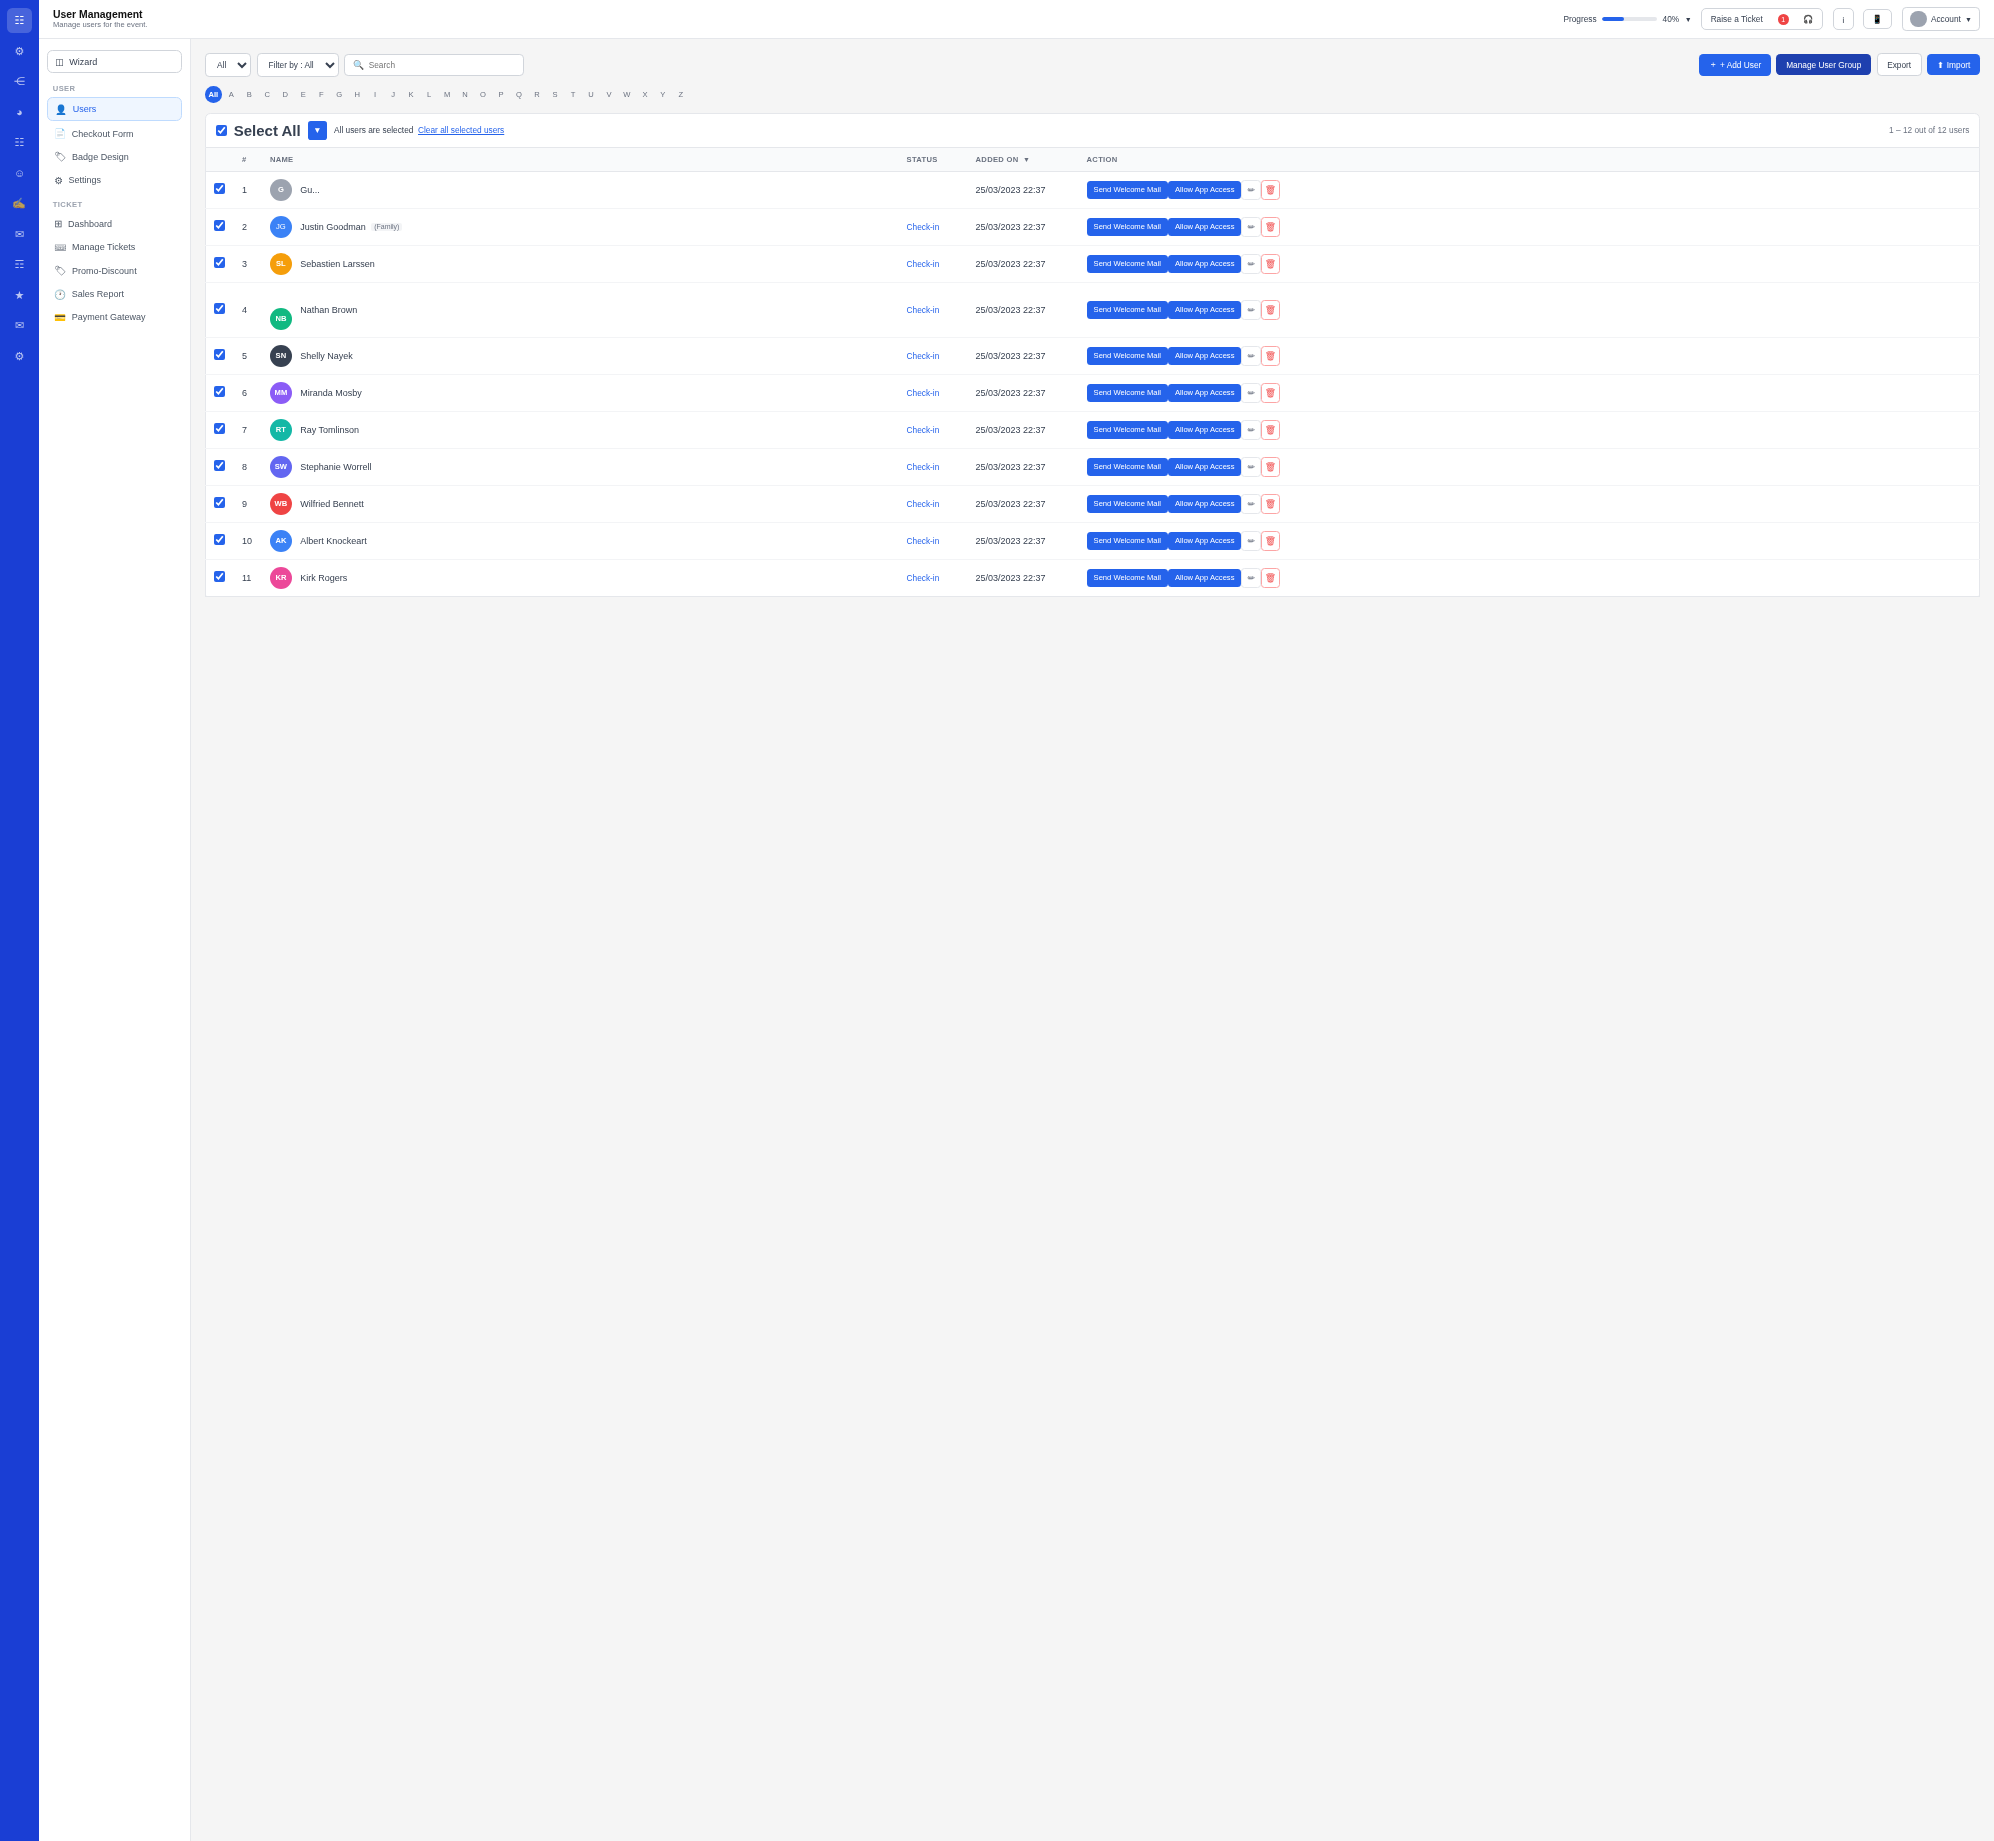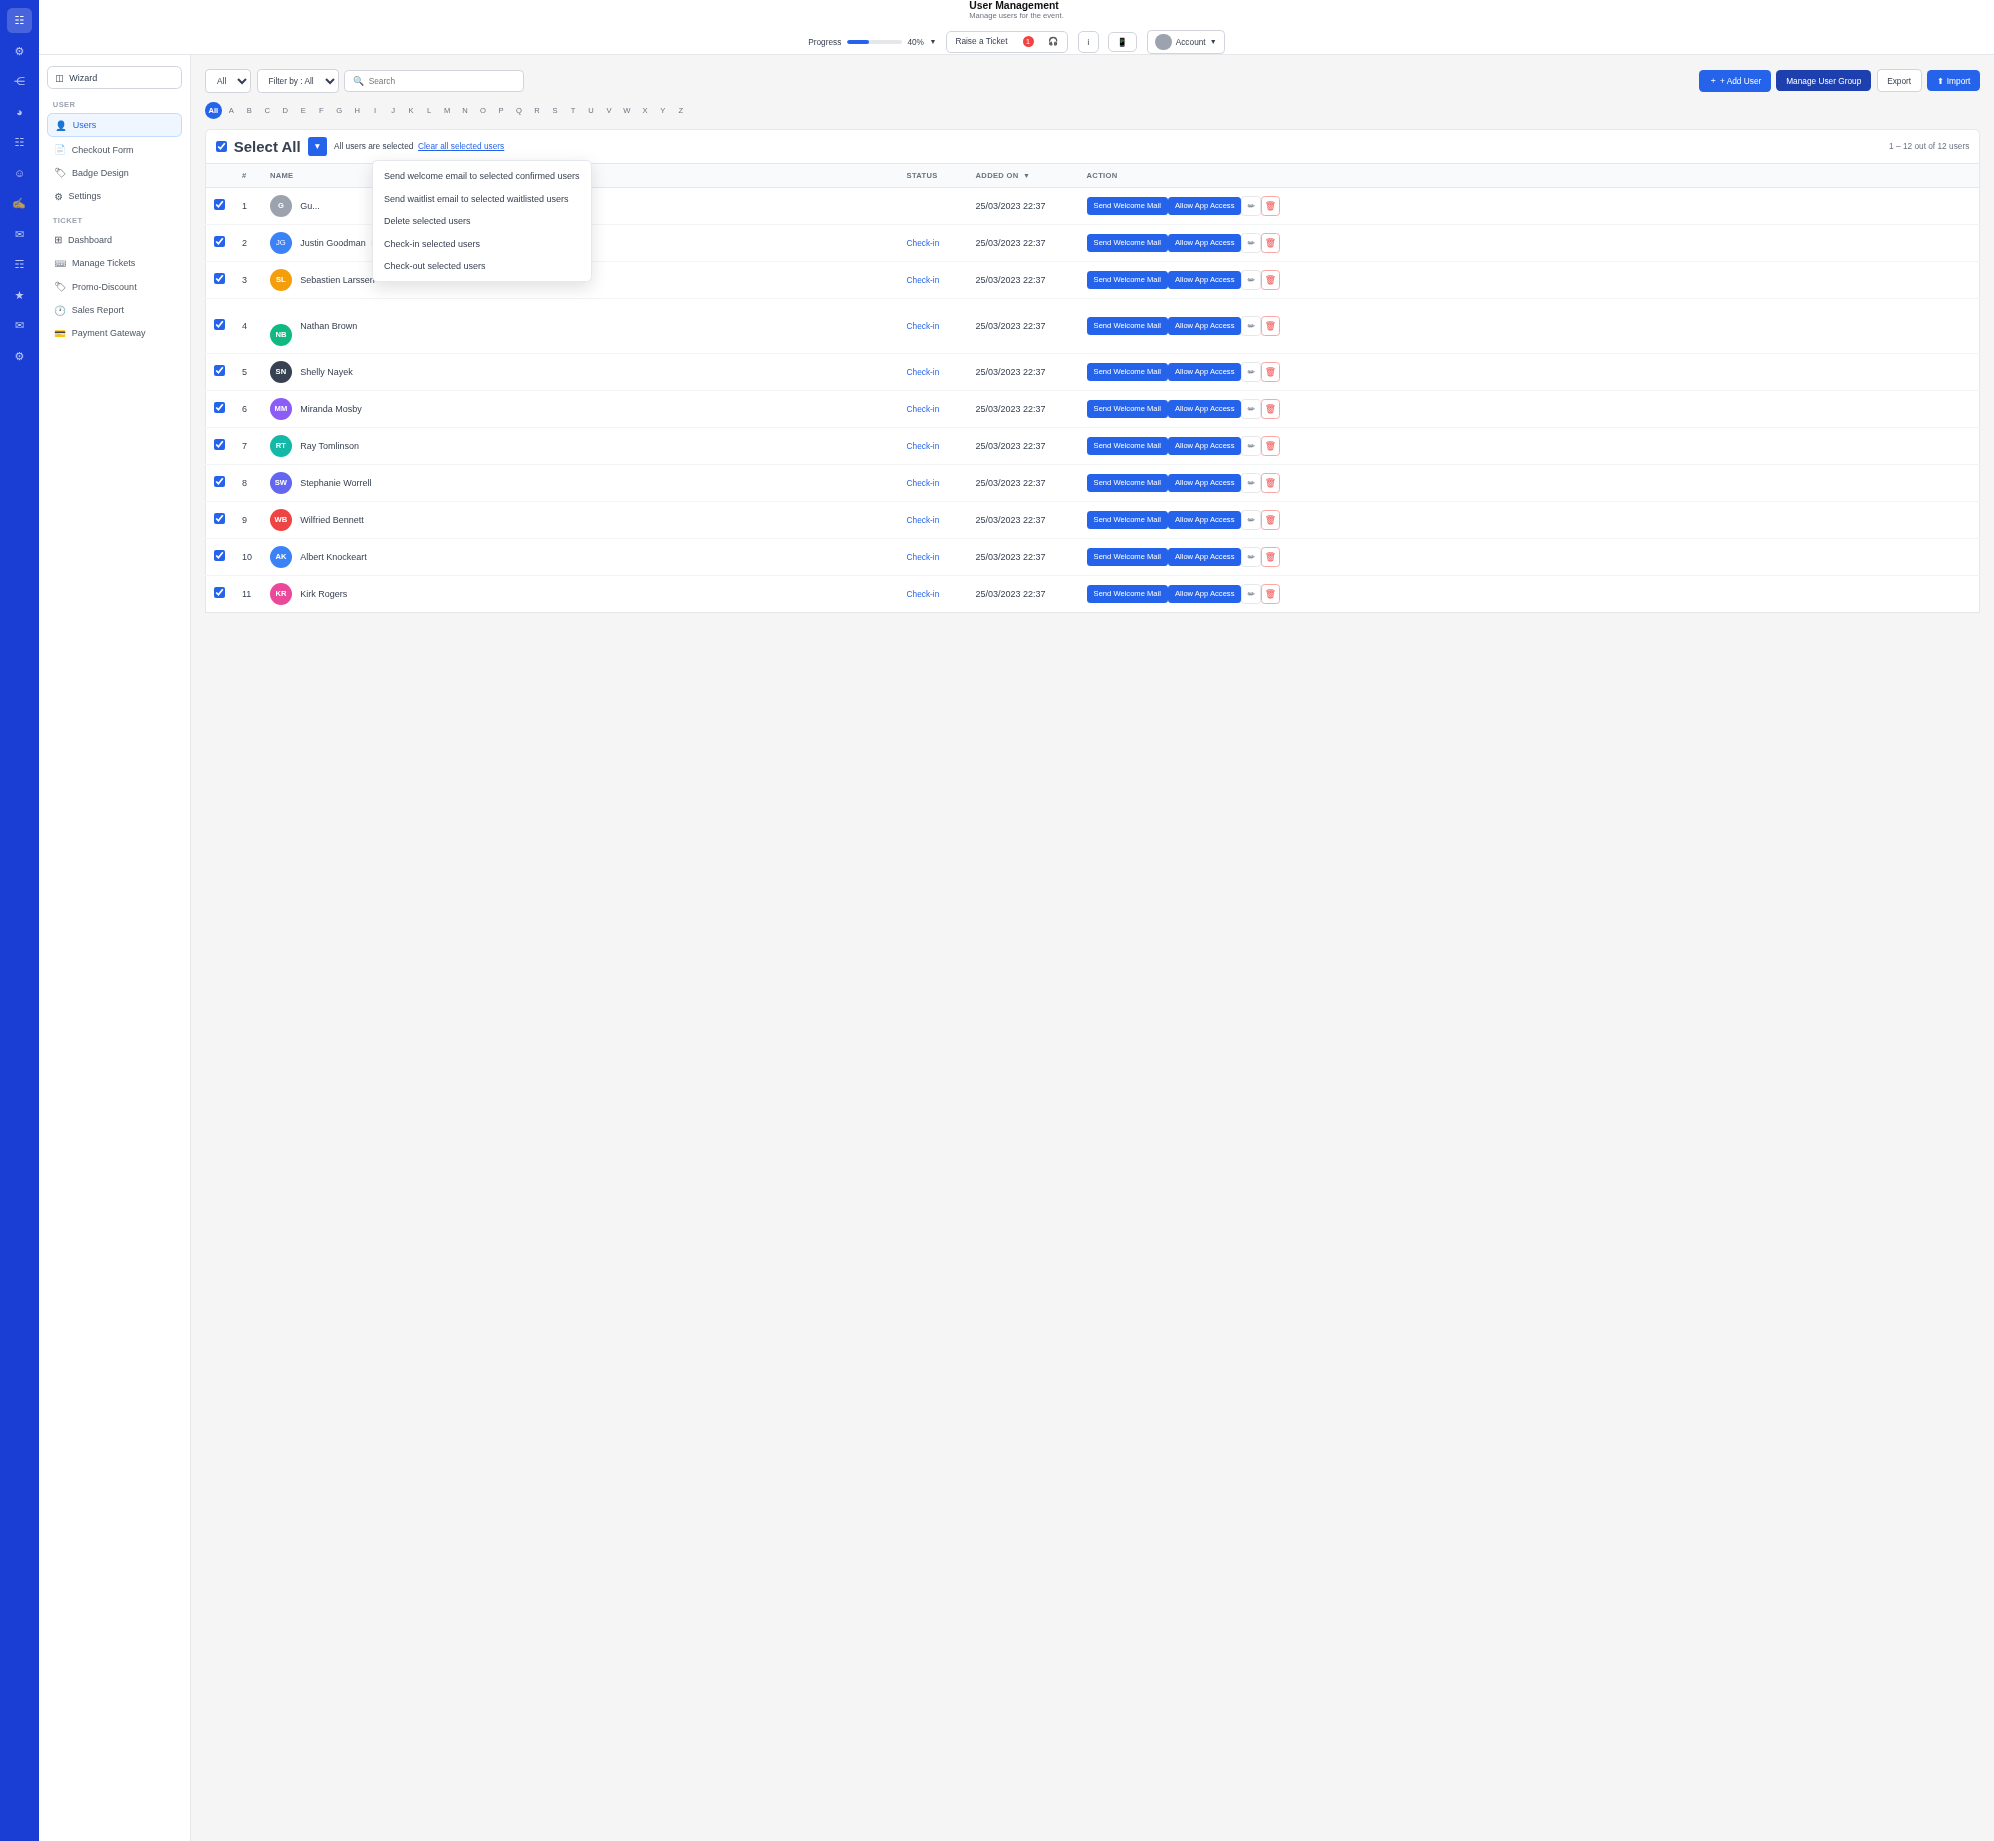--- a/index.html
+++ b/index.html
@@ -27,26 +27,25 @@
     .icon-nav .nav-icon.active { background: rgba(255,255,255,0.2); color: #fff; }
 
     
     .app-container { display: flex; flex-direction: column; flex: 1; overflow: hidden; }
 
     
     .top-header {
       background: #fff;
       border-bottom: 0.7px solid #e5e7eb;
       padding: 0 14px;
-      height: 55px;
+      height: 39px;
       display: flex;
       align-items: center;
       gap: 8.3px;
       flex-shrink: 0;
-      flex-direction: column;
     }
     .header-title { flex: 1; }
     .header-title h1 { font-size: 10.4px; font-weight: 600; color: #111; }
     .header-title p { font-size: 7.6px; color: #6b7280; }
     .header-right { display: flex; align-items: center; gap: 9.7px; }
     .progress-area { display: flex; align-items: center; gap: 5.5px; font-size: 8.3px; color: #374151; }
     .progress-bar { width: 55px; height: 4.2px; background: #e5e7eb; border-radius: 2.1px; overflow: hidden; }
     .progress-fill { height: 100%; background: #2563eb; border-radius: 2.1px; }
     .header-btn { display: flex; gap: 15px; padding: 4.2px 8.3px; border: 0.7px solid #d1d5db; border-radius: 5px; background: #fff; cursor: pointer; font-size: 8.3px; color: #374151; }
     .header-btn .badge { background: #ef4444; color: #fff; border-radius: 50%; width: 11px; height: 11px; font-size: 7px; display: flex; align-items: center; justify-content: center; }
@@ -324,27 +323,20 @@
       <div class="selection-bar">
         <input type="checkbox" class="select-all-cb" checked="" style="">
         <span class="select-all-label">Select All</span>
         <div class="dropdown-arrow">▼</div>
         <span class="selection-info">
           <span>All users are selected</span>&nbsp;
           <span class="clear-link">Clear all selected users</span>
         </span>
         <span class="user-count">1 – 12 out of 12 users</span>
 
-        <div class="dropdown-menu" id="dropdown-menu">
-            <div class="dropdown-item">Send welcome email to selected confirmed users</div>
-            <div class="dropdown-item">Send waitlist email to selected waitlisted users</div>
-            <div class="dropdown-item">Delete selected users</div>
-            <div class="dropdown-item">Check-in selected users</div>
-            <div class="dropdown-item">Check-out selected users</div>
-          </div>
       </div>
 
       <table class="user-table">
         <thead>
           <tr>
             <th class="col-cb"></th>
             <th class="col-hash">#</th>
             <th class="col-name">Name</th>
             <th class="col-status">Status</th>
             <th class="col-added">Added on <span class="sort-icon">▼</span></th>

